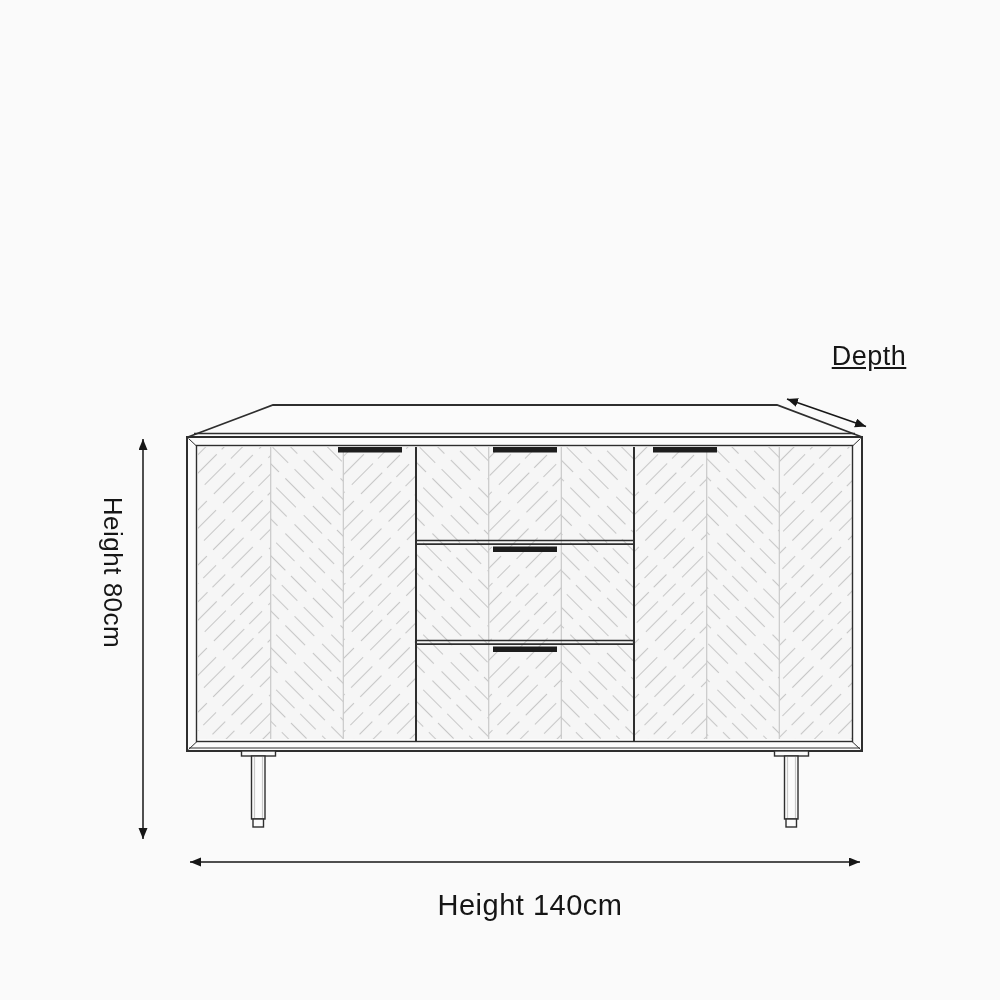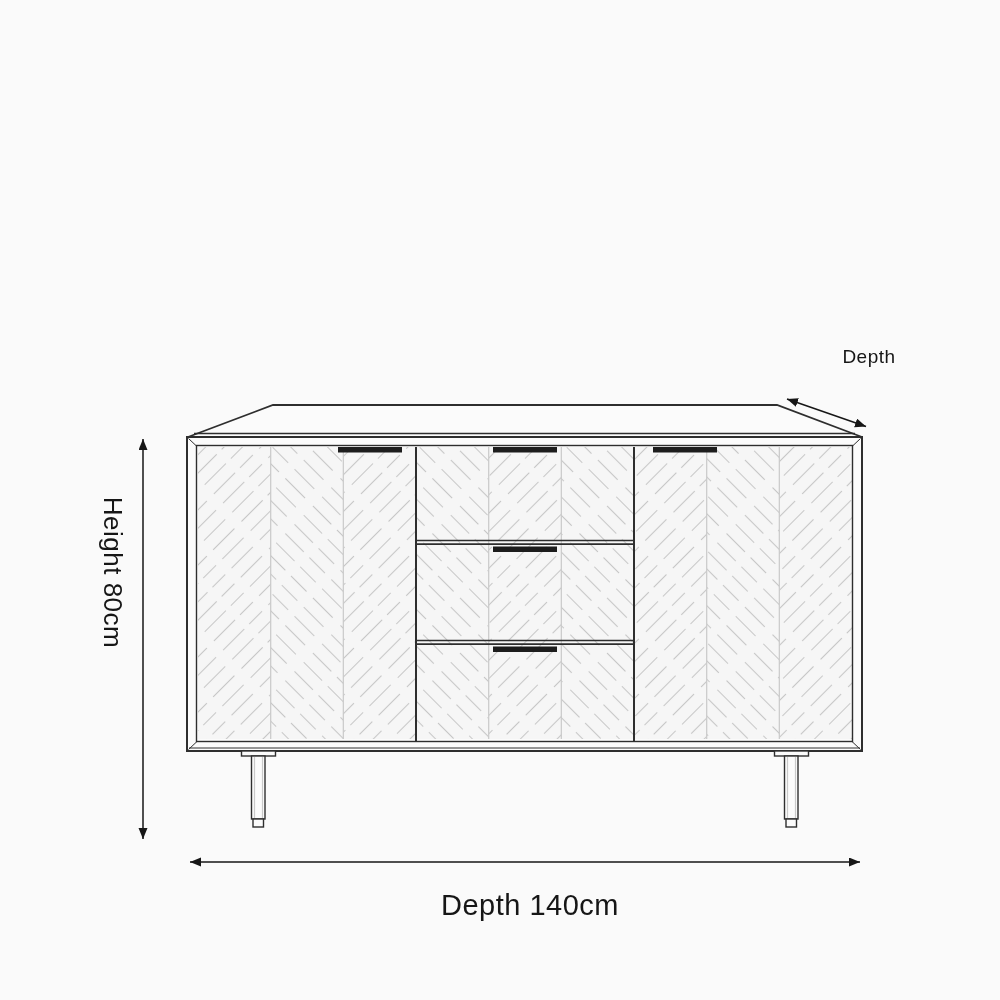--- a/index.html
+++ b/index.html
@@ -23,21 +23,21 @@
   .sep{stroke:var(--separator); stroke-width:1.2;}
   .hatch-line{stroke:var(--hatch); stroke-width:1.1;}
   .handle{fill:var(--handle); stroke:none;}
   .dim-line{stroke:var(--dim); stroke-width:1.5; fill:none;}
   .dim-head{fill:var(--dim); stroke:none;}
   
   .dim-label{
     position:absolute; text-align:center; color:var(--text);
     letter-spacing:0.5px; white-space:nowrap;
   }
-  .depth-label{left:804px; top:339px; width:130px; font-size:19px; line-height:35px;}
+  .depth-label{left:804px; top:339px; width:130px; font-size:27px; line-height:35px;text-decoration:underline;}
   .height-label{
     left:-38px; top:559px; width:300px; font-size:26px; line-height:27px;
     transform:rotate(90deg); transform-origin:center;
   }
   .width-label{left:380px; top:889px; width:300px; font-size:29px; line-height:32px;}
 </style>
 </head>
 <body>
 
 <div class="page">
@@ -148,15 +148,15 @@
       <line class="dim-line" x1="787" y1="399" x2="866" y2="426.5" marker-start="url(#arrowhead)" marker-end="url(#arrowhead)"></line>
     </g>
   </svg>
 
   <div class="dim-label depth-label">
     <div>Depth</div>
   </div>
 
   <div class="dim-label height-label">Height 80cm</div>
 
-  <div class="dim-label width-label">Depth 140cm</div>
+  <div class="dim-label width-label">Height 140cm</div>
 
 </div>
 
 </body></html>

